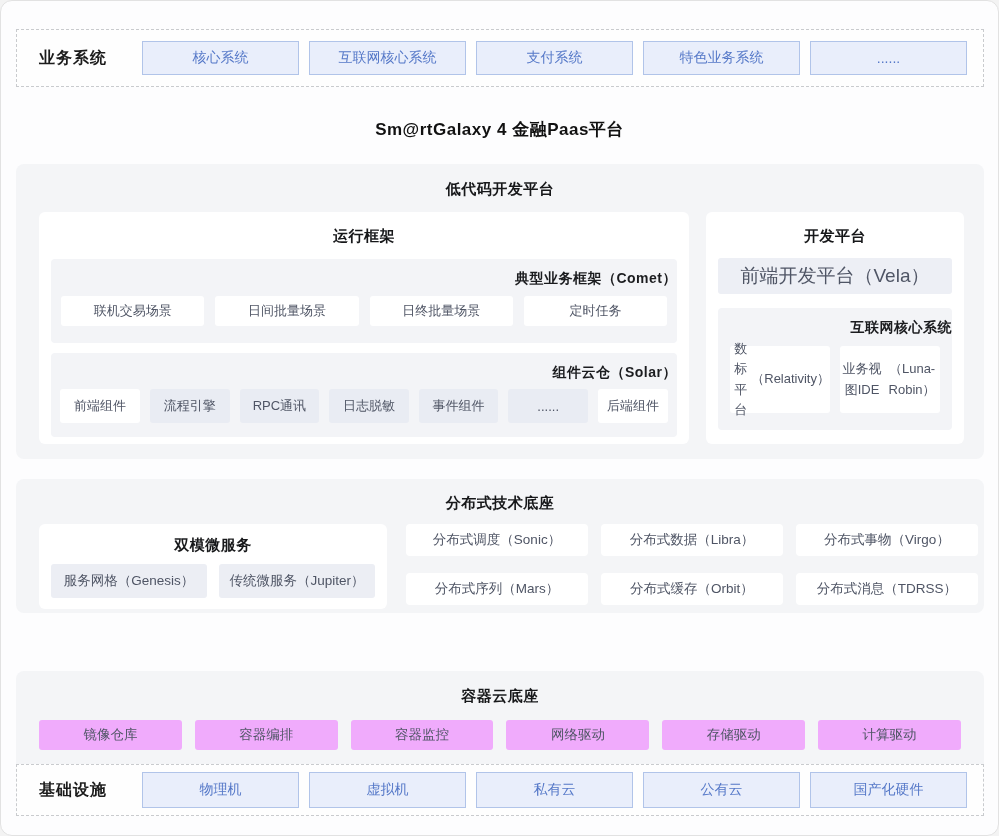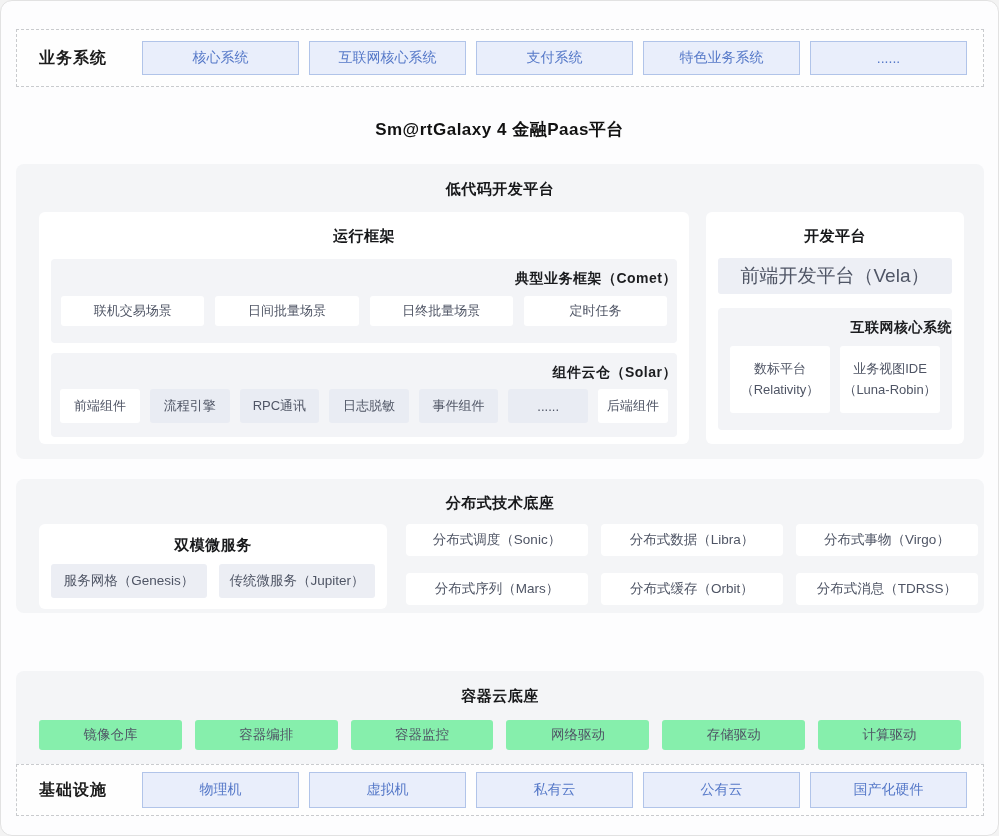--- a/index.html
+++ b/index.html
@@ -90,21 +90,21 @@
 
   .vela-box {
     margin:12px 12px 0; height:36px; background:#edeff5; border-radius:3px;
     display:flex; align-items:center; justify-content:center;
     font-size:19px; color:#4f5565;
   }
   .backend-panel { margin-top:14px; height:122px; }
   .backend-row { display:flex; gap:10px; padding:9px 12px 0; }
   .backend-box {
     flex:1; height:67px; background:#ffffff; border-radius:3px;
-    display:flex; flex-direction:column; align-items:center; justify-content:center;
+    display:flex; flex-direction:row; align-items:center; justify-content:center;
     font-size:13px; color:#4f5565; line-height:1.55; text-align:center;
   }
 
   
   .distributed { top:478px; height:134px; }
   .distributed .section-title { padding-top:15px; }
   .dual-card { left:23px; top:45px; width:348px; height:85px; }
   .dual-card .card-title { padding-top:12px; font-size:15px; }
   .dual-row { display:flex; gap:12px; padding:9px 12px 0; }
   .dual-box {
@@ -120,21 +120,21 @@
     height:32px; background:#ffffff; border-radius:4px;
     display:flex; align-items:center; justify-content:center;
     font-size:13.5px; color:#4f5565;
   }
 
   
   .container-cloud { top:670px; height:100px; }
   .container-cloud .section-title { padding-top:16px; }
   .container-row { display:flex; gap:13px; padding:14px 23px 0; }
   .container-box {
-    flex:1; height:30px; background:#86efac; border-radius:3px;
+    flex:1; height:30px; background:#f0abfc; border-radius:3px;
     display:flex; align-items:center; justify-content:center;
     font-size:13.5px; color:#4f5565;
   }
 </style>
 </head>
 <body>
 
 <div class="page">
 
   <div class="dashed-row top">

